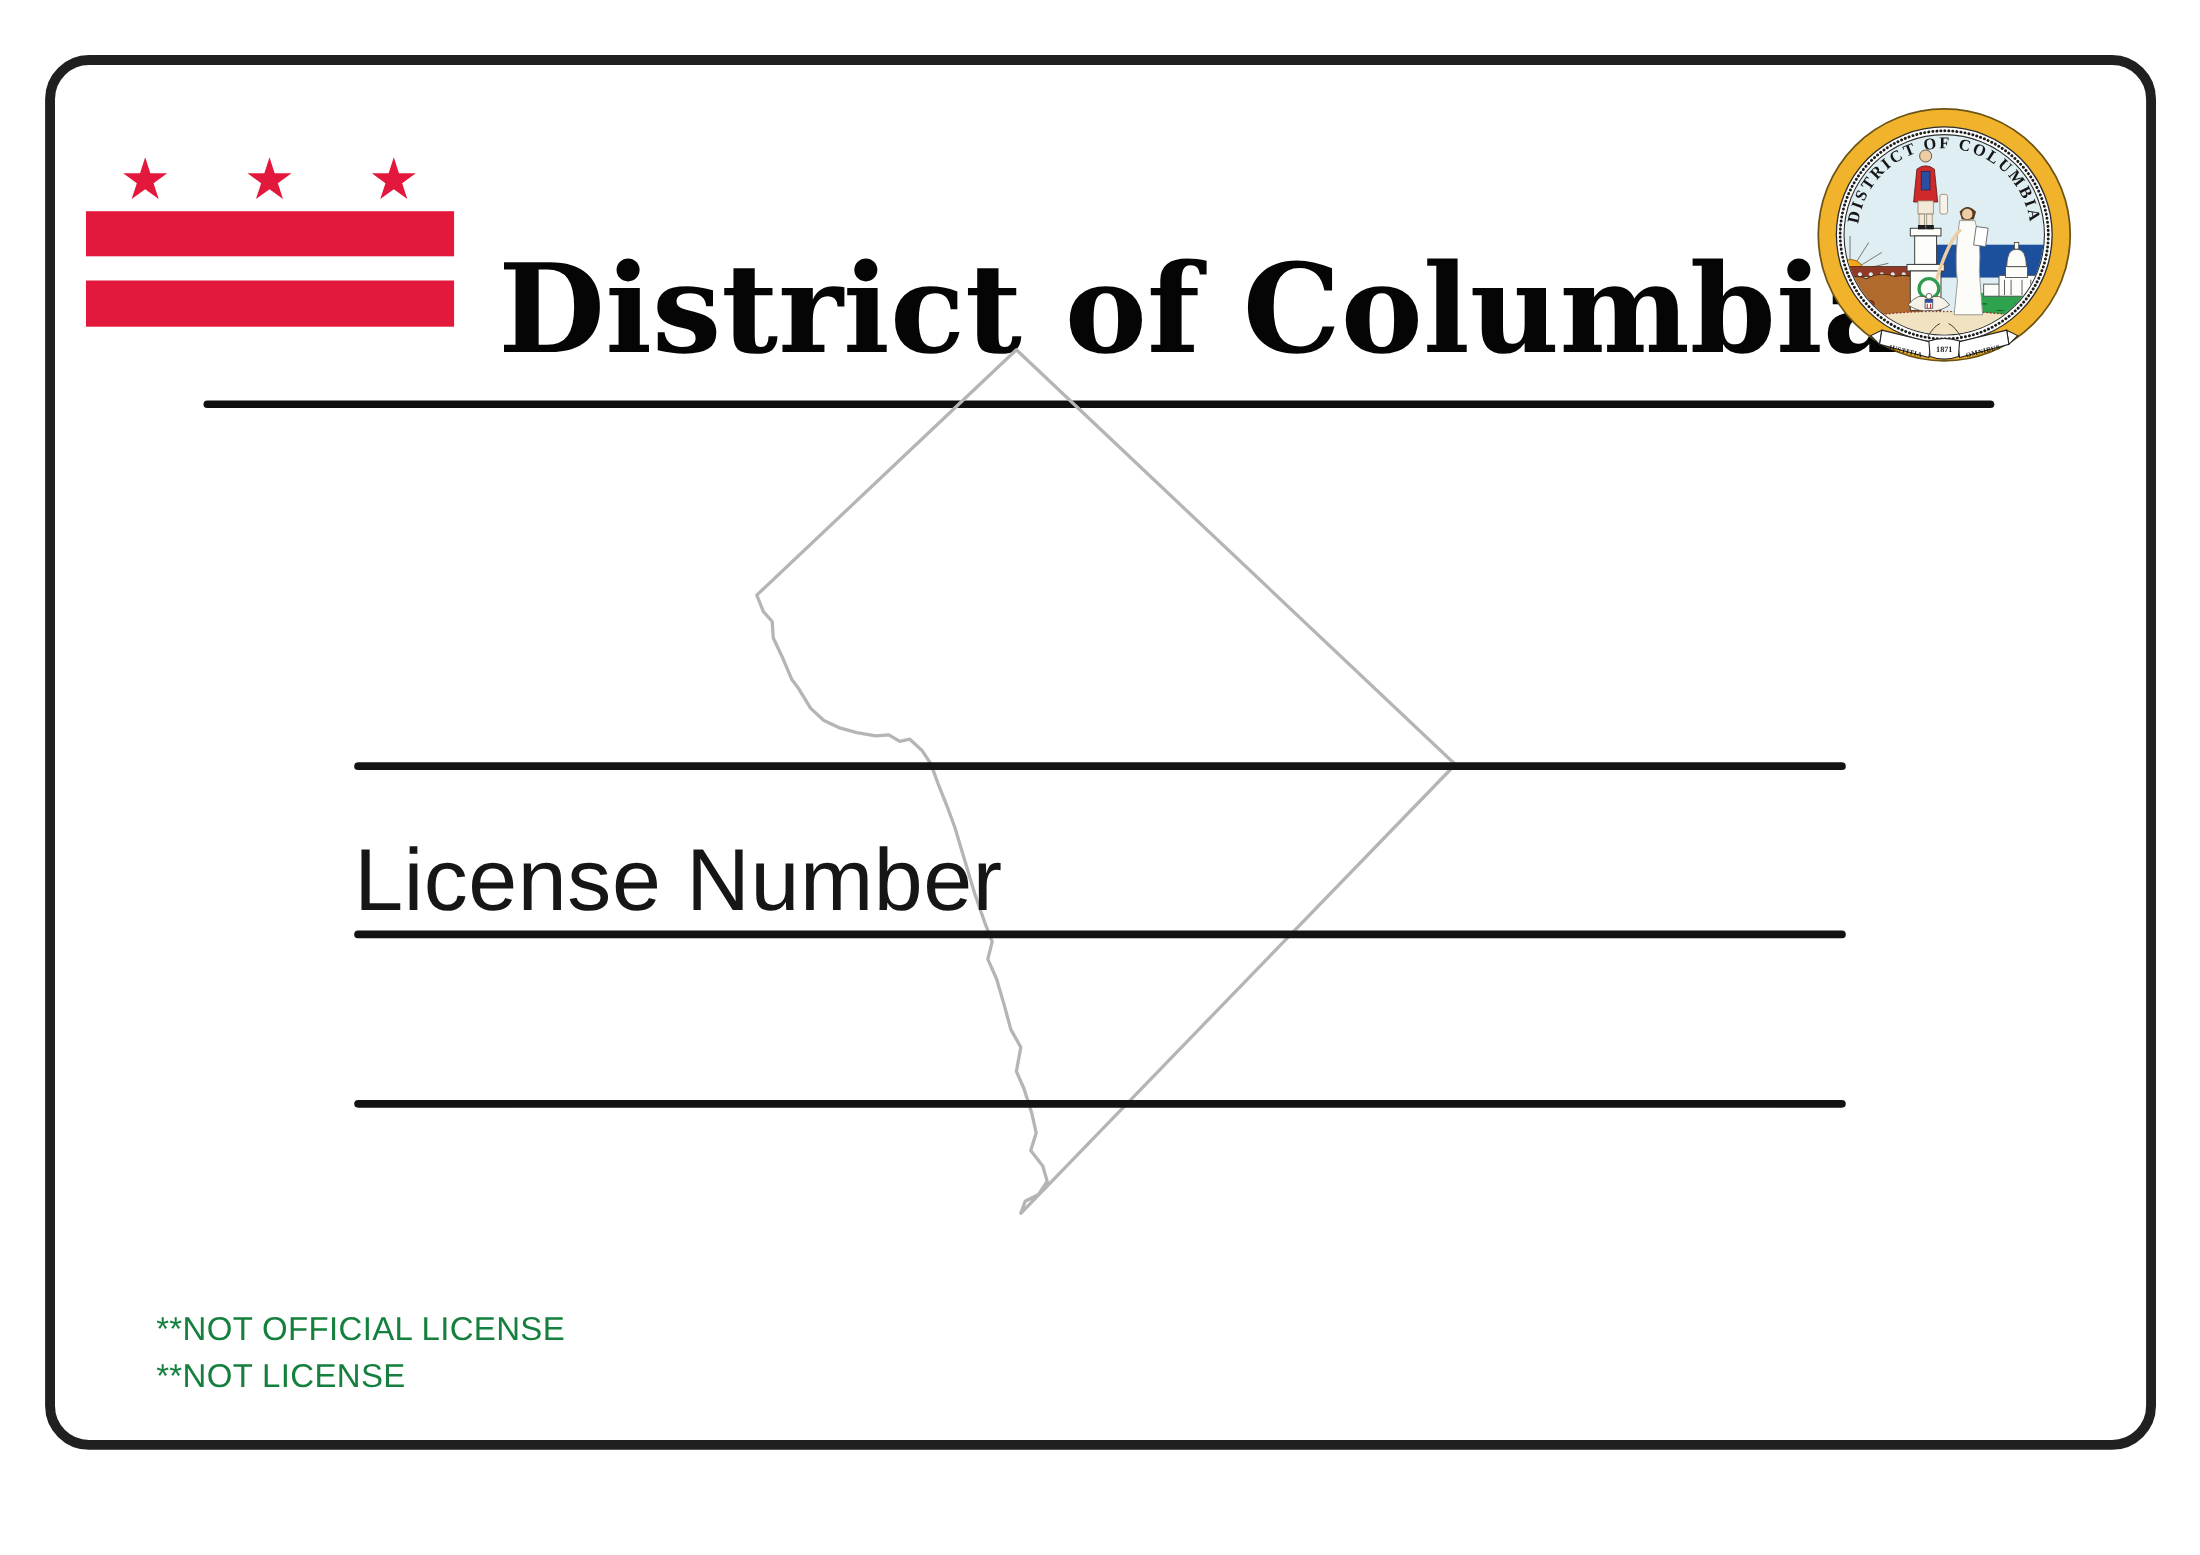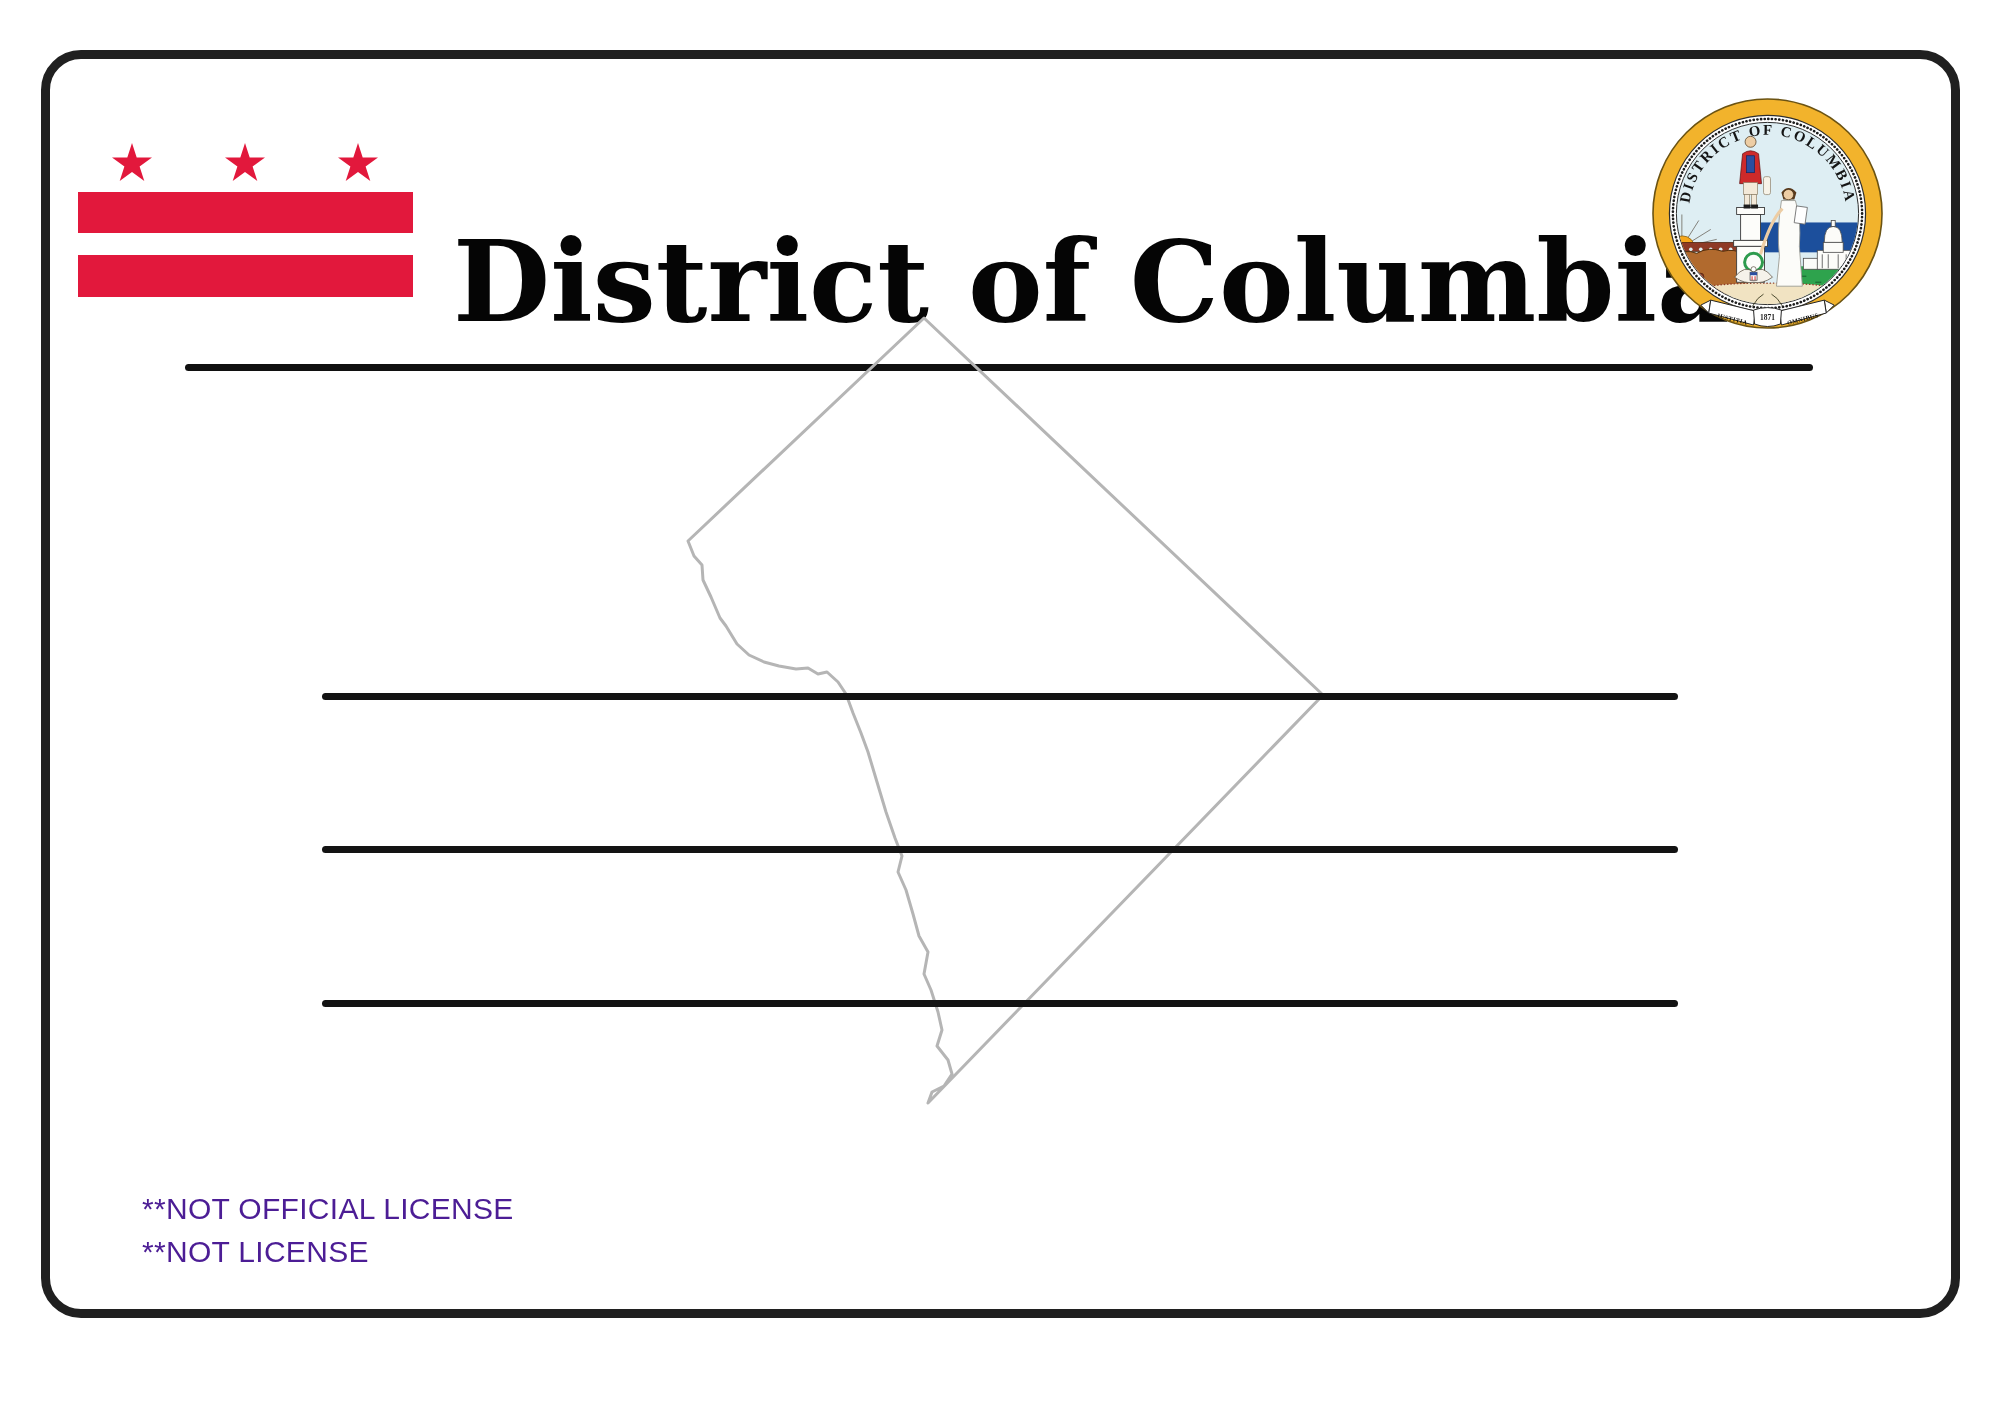--- a/index.html
+++ b/index.html
@@ -45,21 +45,21 @@
     position:absolute;left:322px;
     width:1356px;height:7px;border-radius:3.5px;
     background:#131313;
   }
   .lbl-1{top:606px;} .line-1{top:693px;}
   .lbl-2{top:760px;} .line-2{top:846px;}
   .lbl-3{top:913px;} .line-3{top:1000px;}
   .disclaimer{
     position:absolute;left:142px;
     font-size:30px;line-height:1;font-weight:400;
-    color:#4c1d95;letter-spacing:0.3px;white-space:nowrap;
+    color:#15803d;letter-spacing:0.3px;white-space:nowrap;
   }
   .disc-1{top:1194px;}
   .disc-2{top:1237px;}
 </style>
 </head>
 <body>
 
 <div class="page">
 
   <div class="card"></div>
@@ -196,20 +196,21 @@
     <text x="153" y="225" text-anchor="middle" transform="rotate(-14 153 225)" font-family="'Liberation Serif', serif" font-size="6.2" font-weight="bold" letter-spacing="0.4" fill="#111111">OMNIBUS</text>
     <text x="117" y="224" text-anchor="middle" font-family="'Liberation Serif', serif" font-size="7.5" font-weight="bold" fill="#1c1c1c">1871</text>
     <path id="sealArc" d="M 45.4,150.4 A 79 79 0 1 1 188.6,150.4" fill="none"></path>
     <text font-family="'Liberation Serif', serif" font-size="15" font-weight="bold" fill="#151515" letter-spacing="2.2">
       <textPath href="#sealArc" startOffset="50%" text-anchor="middle">DISTRICT OF COLUMBIA</textPath>
     </text>
   </svg>
 
   <div class="field-line line-1"></div>
 
+  <div class="field-label lbl-2">License Number</div>
   <div class="field-line line-2"></div>
 
   <div class="field-line line-3"></div>
 
   <div class="disclaimer disc-1">**NOT OFFICIAL LICENSE</div>
   <div class="disclaimer disc-2">**NOT LICENSE</div>
 
 </div>
 
 </body></html>

